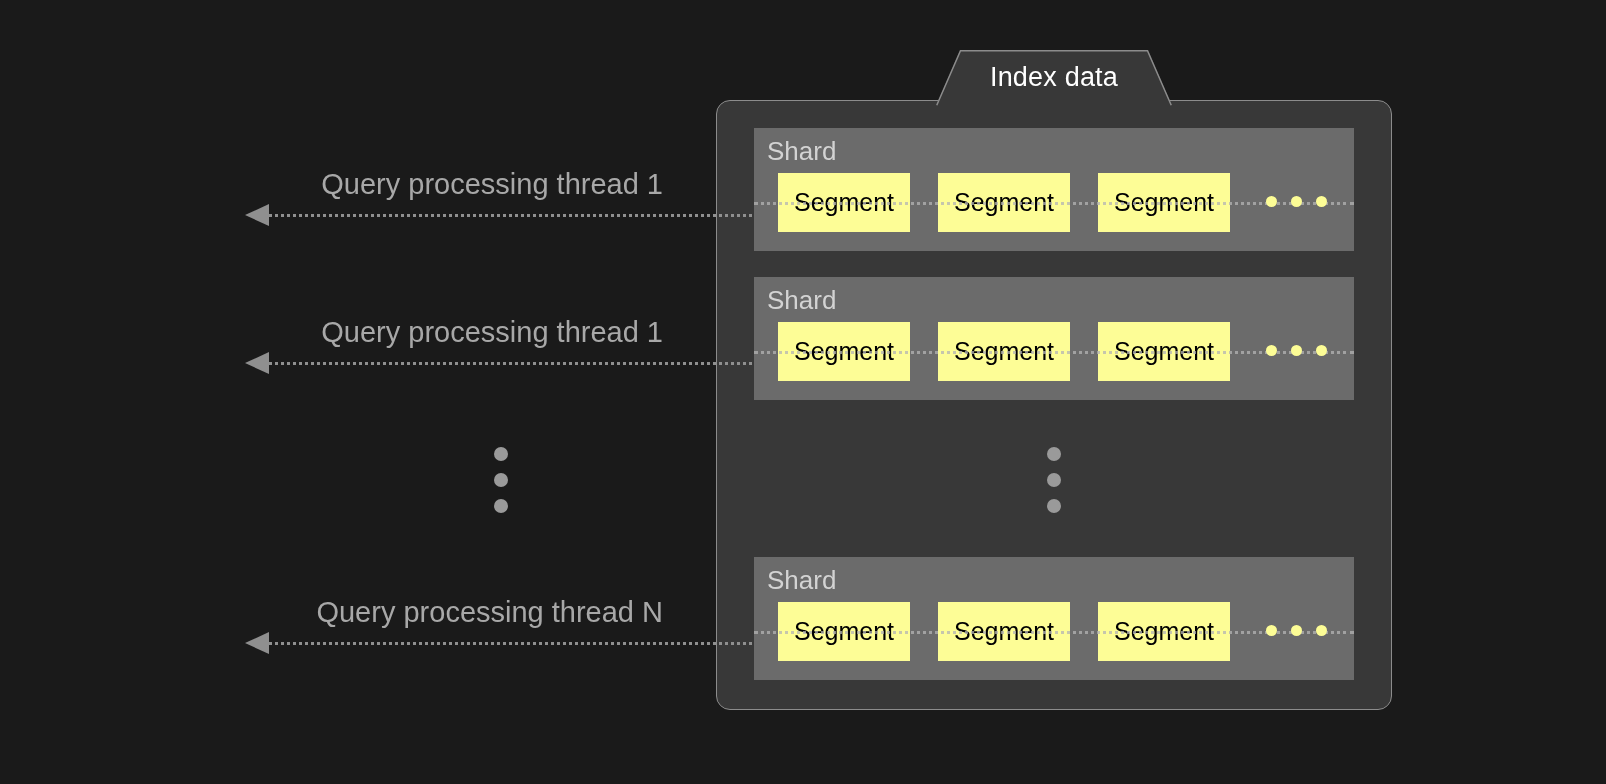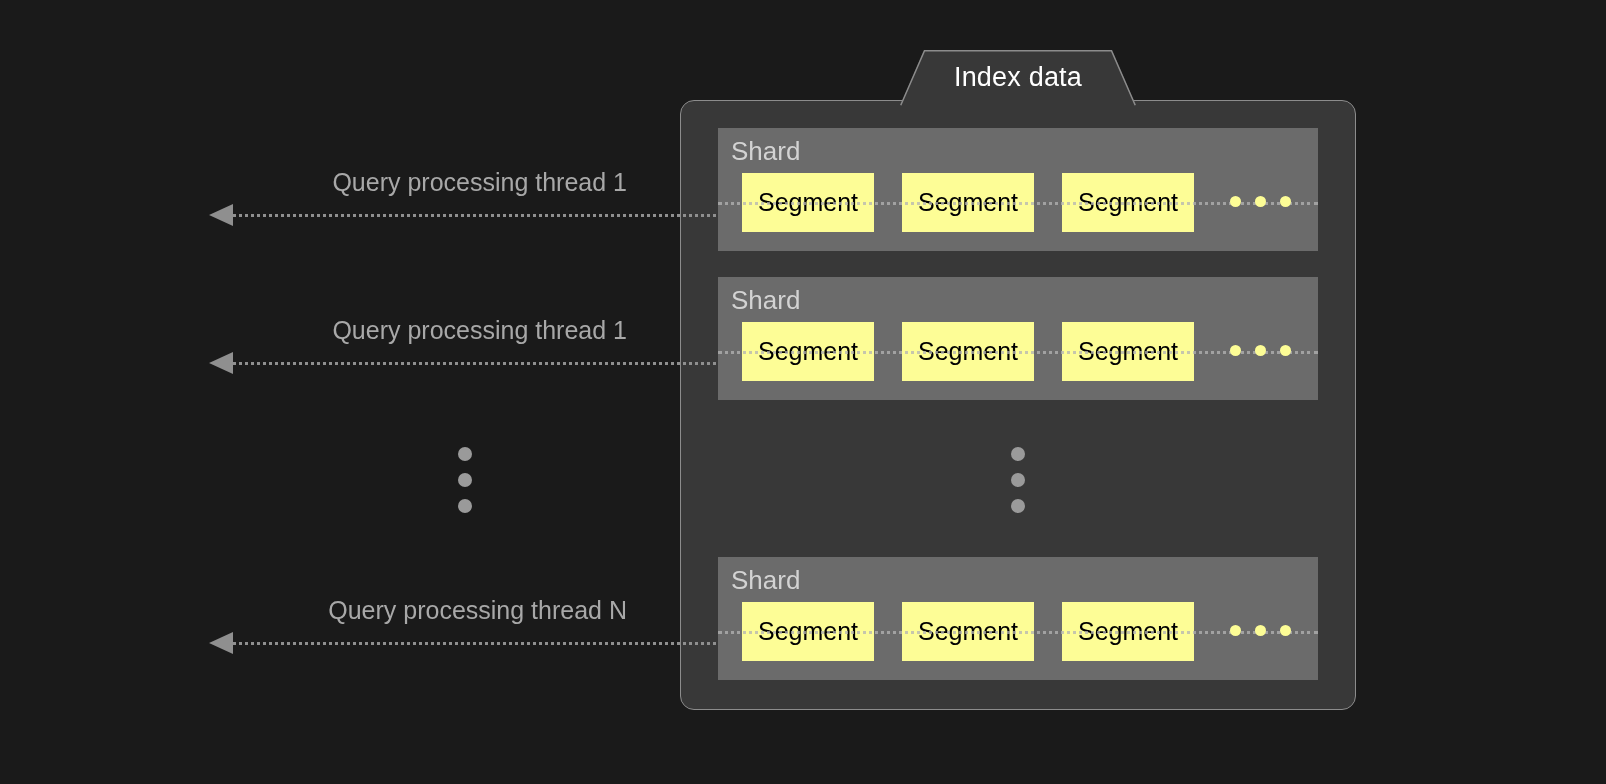--- a/index.html
+++ b/index.html
@@ -12,20 +12,21 @@
     height: 784px;
     overflow: hidden;
     font-family: "Liberation Sans", sans-serif;
     -webkit-font-smoothing: antialiased;
   }
   #canvas {
     position: relative;
     width: 1426px;
     height: 784px;
     background: #1a1a1a;
+    margin-left: 36px;
   }
 
   
   .index-panel {
     position: absolute;
     left: 680px;
     top: 100px;
     width: 676px;
     height: 610px;
     background: #383838;
@@ -150,21 +151,21 @@
   }
   .thread-row.t0 { top: 168px; }
   .thread-row.t1 { top: 316px; }
   .thread-row.t2 { top: 596px; text-align: center; }
 
   .thread-label {
     position: absolute;
     right: 133px;
     top: 0;
     color: #a8a8a8;
-    font-size: 25px;
+    font-size: 29px;
     white-space: nowrap;
   }
   .arrow-line {
     position: absolute;
     left: 232px;
     right: 0;
     top: 46px;
     height: 0;
     border-top: 3.5px dotted #8f8f8f;
   }

